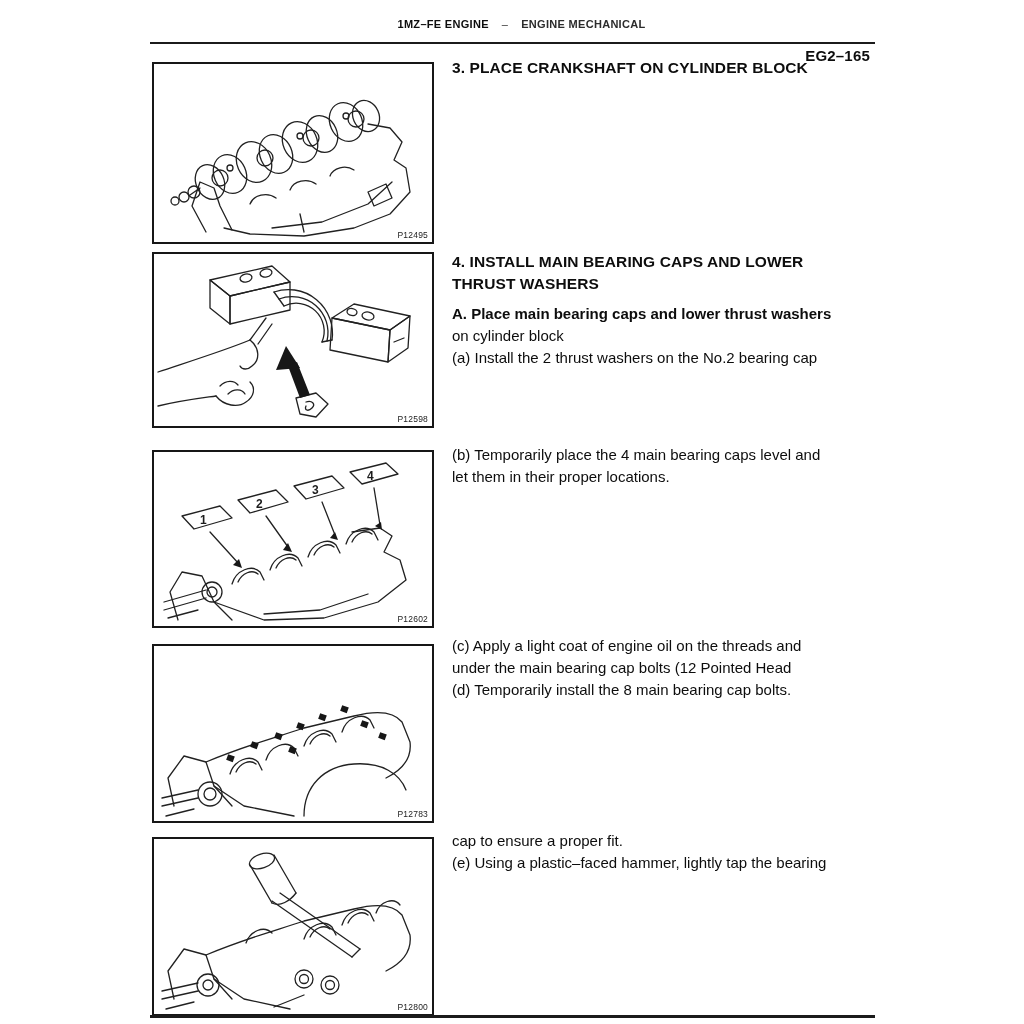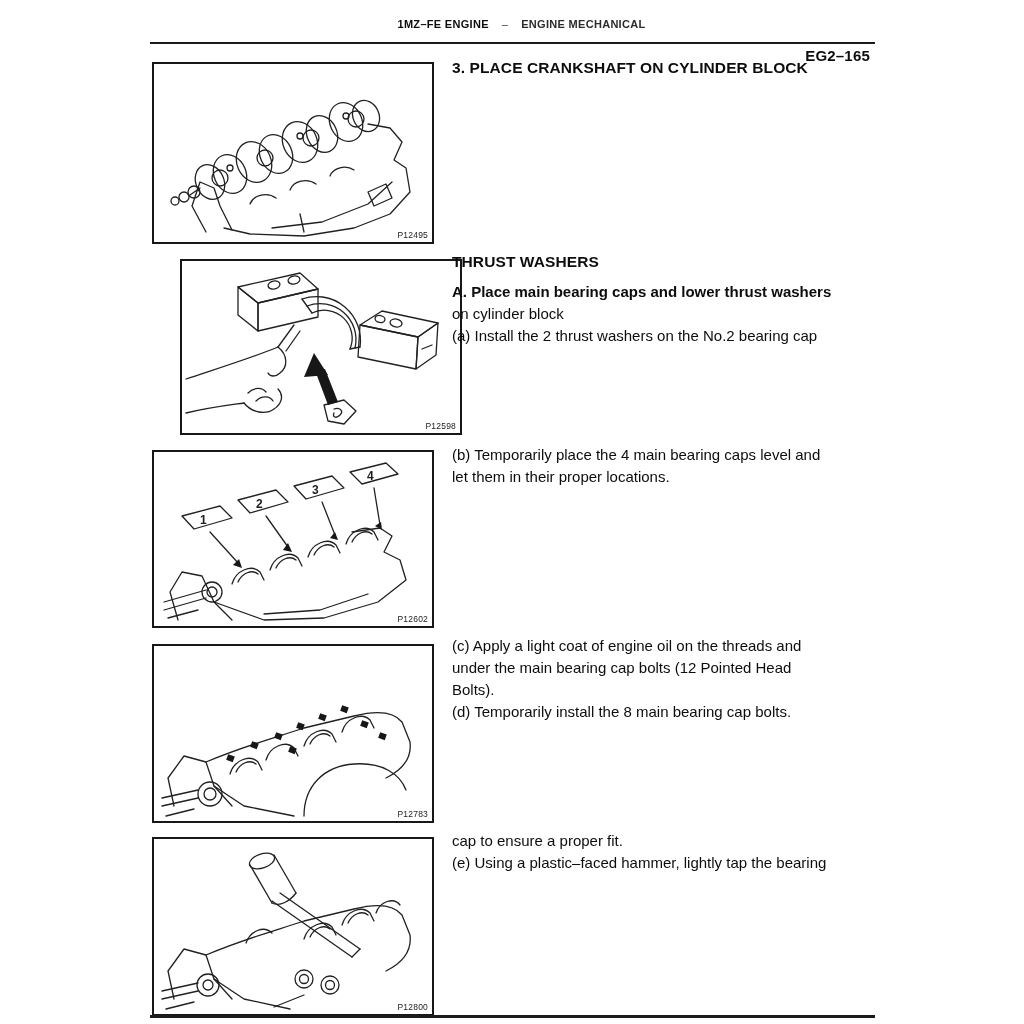--- a/index.html
+++ b/index.html
@@ -64,21 +64,21 @@
       <circle cx="192" cy="52" r="3"></circle>
       <circle cx="40" cy="128" r="6"></circle>
       <circle cx="30" cy="133" r="5"></circle>
       <circle cx="21" cy="137" r="4"></circle>
       <path d="M46,124 36,131"></path>
     </g>
   </svg>
   <span class="fig-label">P12495</span>
 </div>
 
-<div class="fig" style="top:259px;height:172px;margin-left:28px;">
+<div class="fig" style="top:252px;height:172px;">
   <svg class="sk" width="274" height="168" viewBox="0 0 274 168">
     <g>
       <path d="M56,26 L118,12 136,28 76,42 Z"></path>
       <path d="M76,42 136,28 136,56 76,70 Z"></path>
       <path d="M56,26 76,42 76,70 56,54 Z"></path>
       <ellipse cx="92" cy="24" rx="6" ry="4" transform="rotate(-12 92 24)"></ellipse>
       <ellipse cx="112" cy="19" rx="6" ry="4" transform="rotate(-12 112 19)"></ellipse>
     </g>
     <g>
       <path d="M120,38 A44,44 0 0 1 178,86"></path>
@@ -215,35 +215,35 @@
       <path d="M198,118 206,110"></path>
       <path d="M92,104 C96,92 110,86 118,94"></path>
     </g>
   </svg>
   <span class="fig-label">P12800</span>
 </div>
 
 <div class="txt h" style="top:57px;width:430px;">3. PLACE CRANKSHAFT ON CYLINDER BLOCK</div>
 
 <div class="txt" style="top:251px;width:440px;">
+  <div class="h">4. INSTALL MAIN BEARING CAPS AND LOWER</div>
   <div class="h">THRUST WASHERS</div>
   <div class="b">A. Place main bearing caps and lower thrust washers</div>
   <div>on cylinder block</div>
   <div>(a) Install the 2 thrust washers on the No.2 bearing cap</div>
 </div>
 
 <div class="txt" style="top:444px;width:440px;">
   <div>(b) Temporarily place the 4 main bearing caps level and</div>
   <div>let them in their proper locations.</div>
 </div>
 
 <div class="txt" style="top:635px;width:440px;">
   <div>(c) Apply a light coat of engine oil on the threads and</div>
   <div>under the main bearing cap bolts (12 Pointed Head</div>
-  <div>Bolts).</div>
   <div>(d) Temporarily install the 8 main bearing cap bolts.</div>
 </div>
 
 <div class="txt" style="top:830px;width:440px;">
   <div>cap to ensure a proper fit.</div>
   <div>(e) Using a plastic–faced hammer, lightly tap the bearing</div>
 </div>
 
 <div class="rule" style="left:150px;top:1015px;width:725px;height:3px;"></div>
 

